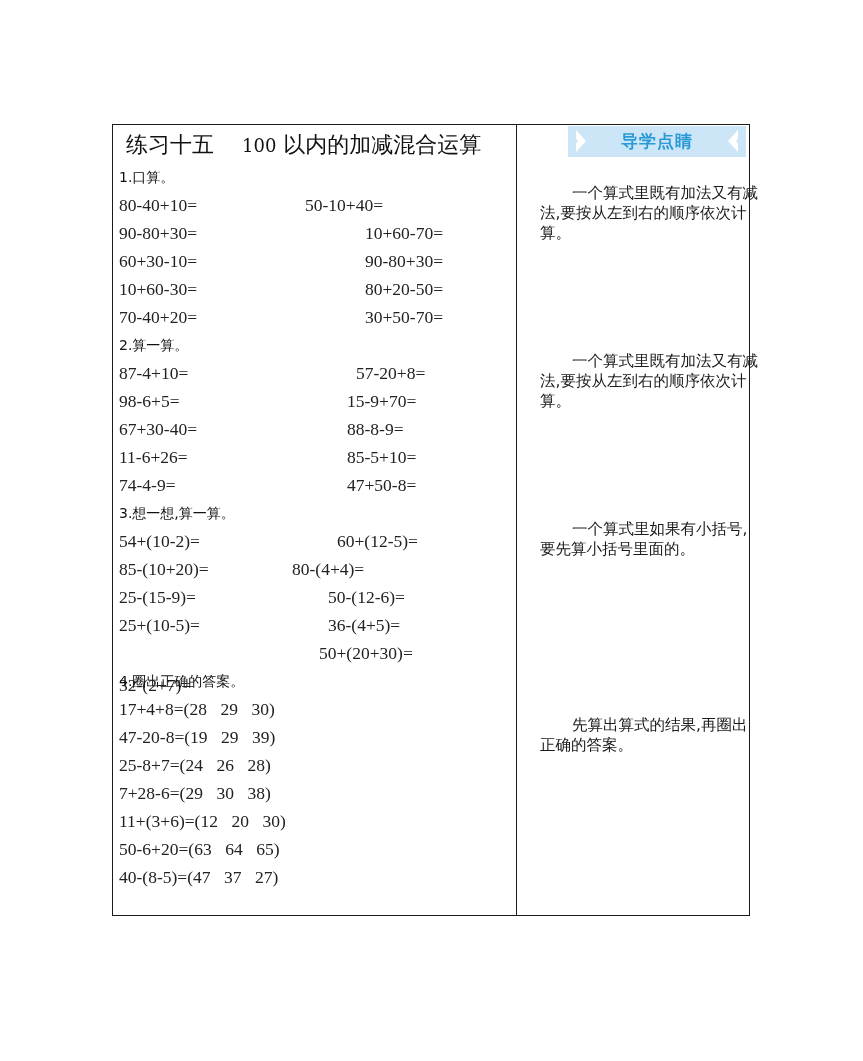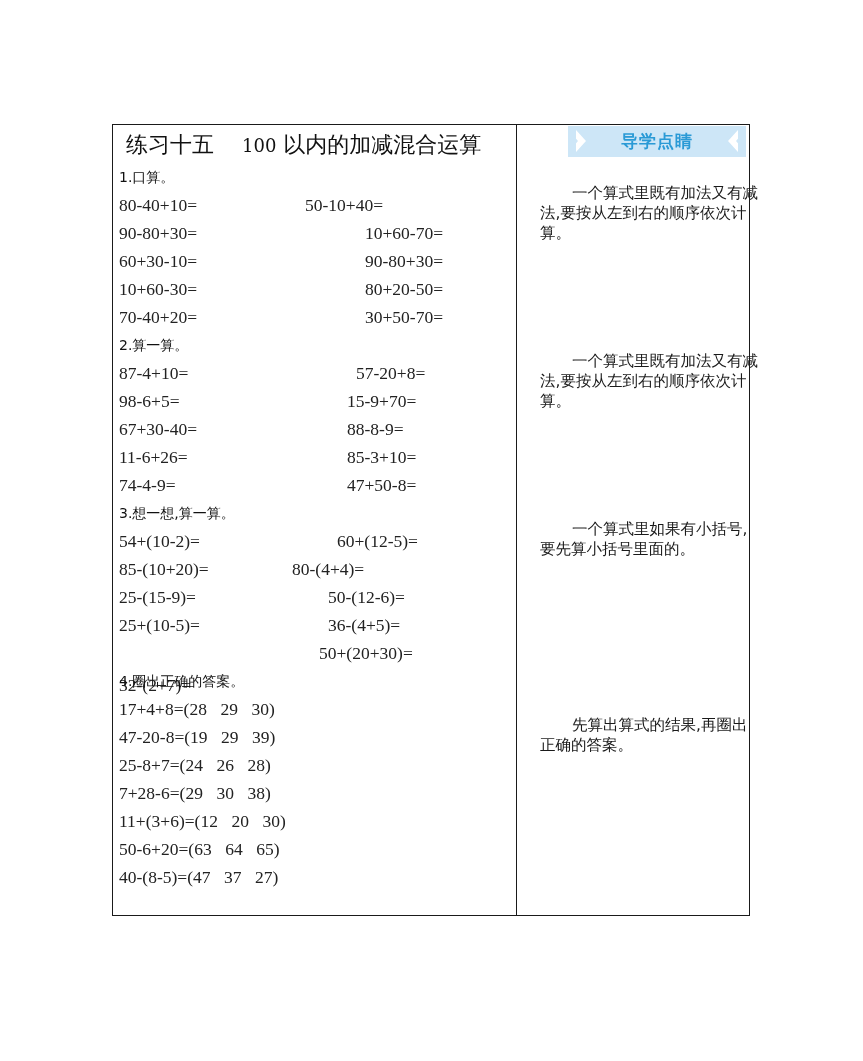--- a/index.html
+++ b/index.html
@@ -171,21 +171,21 @@
     <div class="eq" style="left:252px;top:180px;text-align:center;">30+50-70=</div>
 
     <div class="section-heading" style="top:208px;">2.算一算。</div>
     <div class="eq" style="left:6px;top:236px;">87-4+10=</div>
     <div class="eq" style="left:243px;top:236px;">57-20+8=</div>
     <div class="eq" style="left:6px;top:264px;">98-6+5=</div>
     <div class="eq" style="left:234px;top:264px;">15-9+70=</div>
     <div class="eq" style="left:6px;top:292px;">67+30-40=</div>
     <div class="eq" style="left:234px;top:292px;">88-8-9=</div>
     <div class="eq" style="left:6px;top:320px;">11-6+26=</div>
-    <div class="eq" style="left:234px;top:320px;">85-3+10=</div>
+    <div class="eq" style="left:234px;top:320px;">85-5+10=</div>
     <div class="eq" style="left:6px;top:348px;">74-4-9=</div>
     <div class="eq" style="left:234px;top:348px;">47+50-8=</div>
 
     <div class="section-heading" style="top:376px;">3.想一想,算一算。</div>
     <div class="eq" style="left:6px;top:404px;text-align:right;">54+(10-2)=</div>
     <div class="eq" style="left:224px;top:404px;">60+(12-5)=</div>
     <div class="eq" style="left:6px;top:432px;">85-(10+20)=</div>
     <div class="eq" style="left:179px;top:432px;">80-(4+4)=</div>
     <div class="eq" style="left:6px;top:460px;">25-(15-9)=</div>
     <div class="eq" style="left:215px;top:460px;">50-(12-6)=</div>

